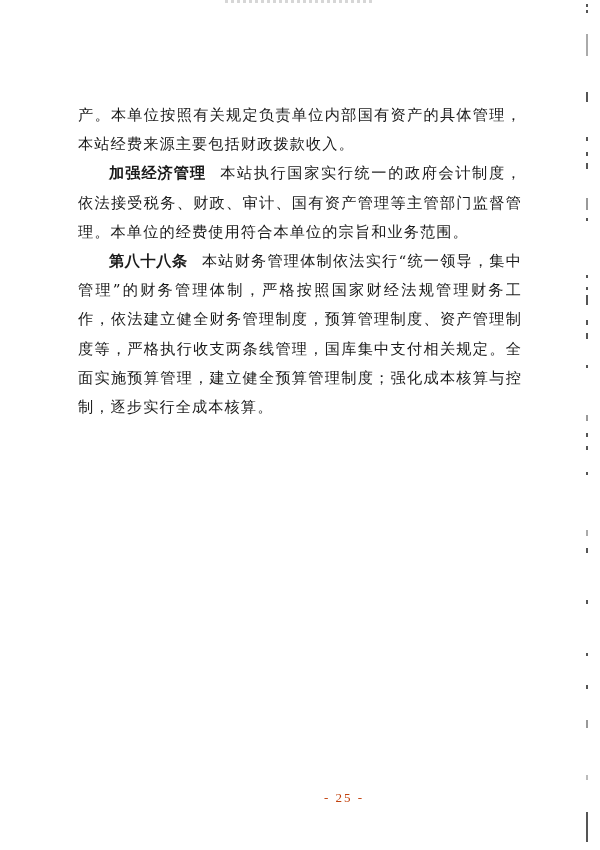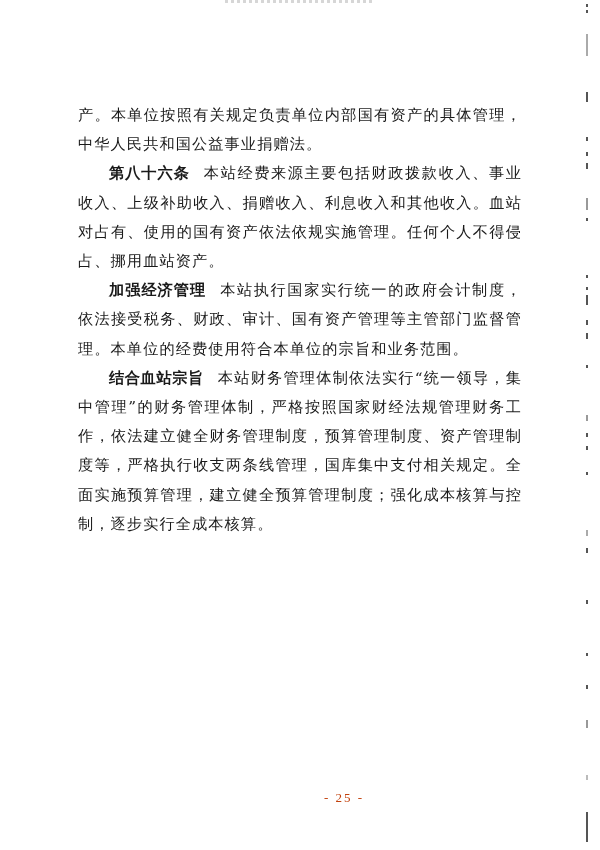--- a/index.html
+++ b/index.html
@@ -106,27 +106,24 @@
     <div class="edge-mark" style="top:600px;height:4px;"></div>
     <div class="edge-mark" style="top:653px;height:3px;"></div>
     <div class="edge-mark" style="top:685px;height:4px;"></div>
     <div class="edge-mark" style="top:720px;height:8px;opacity:0.6;"></div>
     <div class="edge-mark" style="top:775px;height:5px;opacity:0.4;"></div>
     <div class="edge-mark" style="top:812px;height:30px;"></div>
   </div>
 
   <div class="body-text">
     <p class="para">
-      <span>产。本单位按照有关规定负责单位内部国有资产的具体管理，中华人民共和国公益事业捐赠法。</span>
-    </p>
-    <p class="para indent">
-      <span class="article-no">第八十六条</span><span>本站经费来源主要包括财政拨款收入、事业收入、上级补助收入、捐赠收入、利息收入和其他收入。血站对占有、使用的国有资产依法依规实施管理。任何个人不得侵占、挪用血站资产。</span>
+      <span>产。本单位按照有关规定负责单位内部国有资产的具体管理，本站经费来源主要包括财政拨款收入。</span>
     </p>
     <p class="para indent">
       <span class="article-no">加强经济管理</span><span>本站执行国家实行统一的政府会计制度，依法接受税务、财政、审计、国有资产管理等主管部门监督管理。本单位的经费使用符合本单位的宗旨和业务范围。</span>
     </p>
     <p class="para indent">
-      <span class="article-no">结合血站宗旨</span><span>本站财务管理体制依法实行“统一领导，集中管理”的财务管理体制，严格按照国家财经法规管理财务工作，依法建立健全财务管理制度，预算管理制度、资产管理制度等，严格执行收支两条线管理，国库集中支付相关规定。全面实施预算管理，建立健全预算管理制度；强化成本核算与控制，逐步实行全成本核算。</span>
+      <span class="article-no">第八十八条</span><span>本站财务管理体制依法实行“统一领导，集中管理”的财务管理体制，严格按照国家财经法规管理财务工作，依法建立健全财务管理制度，预算管理制度、资产管理制度等，严格执行收支两条线管理，国库集中支付相关规定。全面实施预算管理，建立健全预算管理制度；强化成本核算与控制，逐步实行全成本核算。</span>
     </p>
   </div>
 
   <div class="page-number">- 25 -</div>
 </div>
 
 </body></html>

